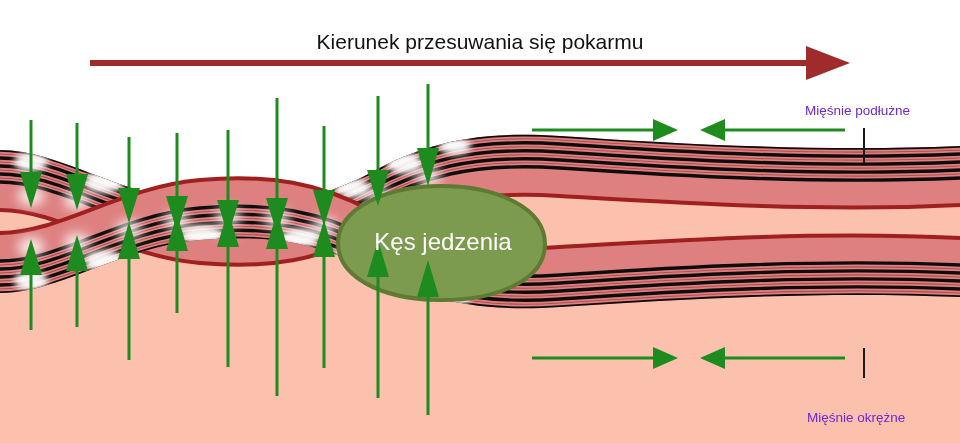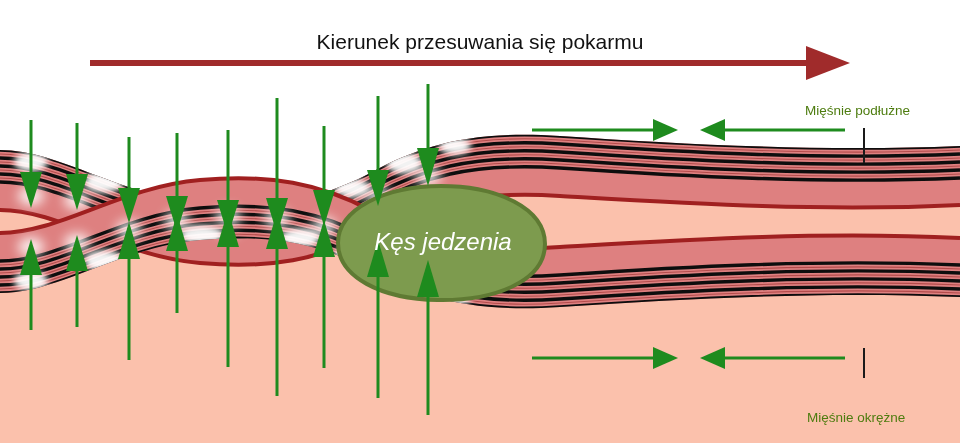--- a/index.html
+++ b/index.html
@@ -23,21 +23,21 @@
   #diagram-svg {
     position: absolute;
     left: 0;
     top: 0;
     width: 960px;
     height: 443px;
   }
   .txt {
     position: absolute;
     white-space: nowrap;
-    color: #4d7c0f;
+    color: #6d28d9;
   }
   #title-text {
     left: 0;
     top: 30px;
     width: 960px;
     text-align: center;
     font-size: 21px;
     color: #121212;
   }
   #label-longitudinal {
@@ -51,21 +51,20 @@
     font-size: 13.5px;
     margin-top: 38px;
   }
   #label-bolus {
     left: 343px;
     top: 228px;
     width: 200px;
     text-align: center;
     font-size: 24px;
     color: #ffffff;
-    font-style: italic;
   }
 </style>
 </head>
 <body>
 
 <div id="stage">
 
   <svg id="diagram-svg" viewBox="0 0 960 443">
     <defs>
 

